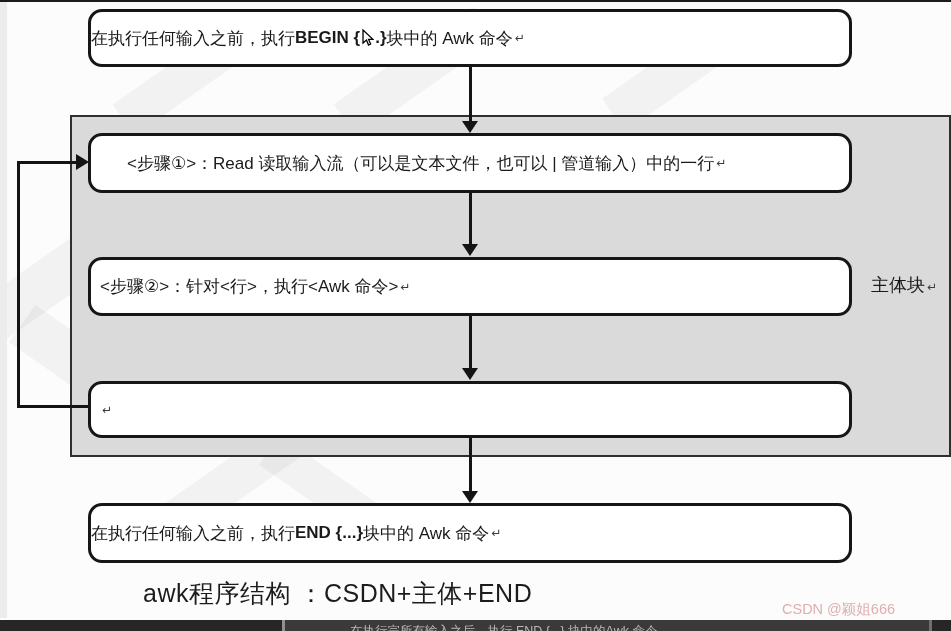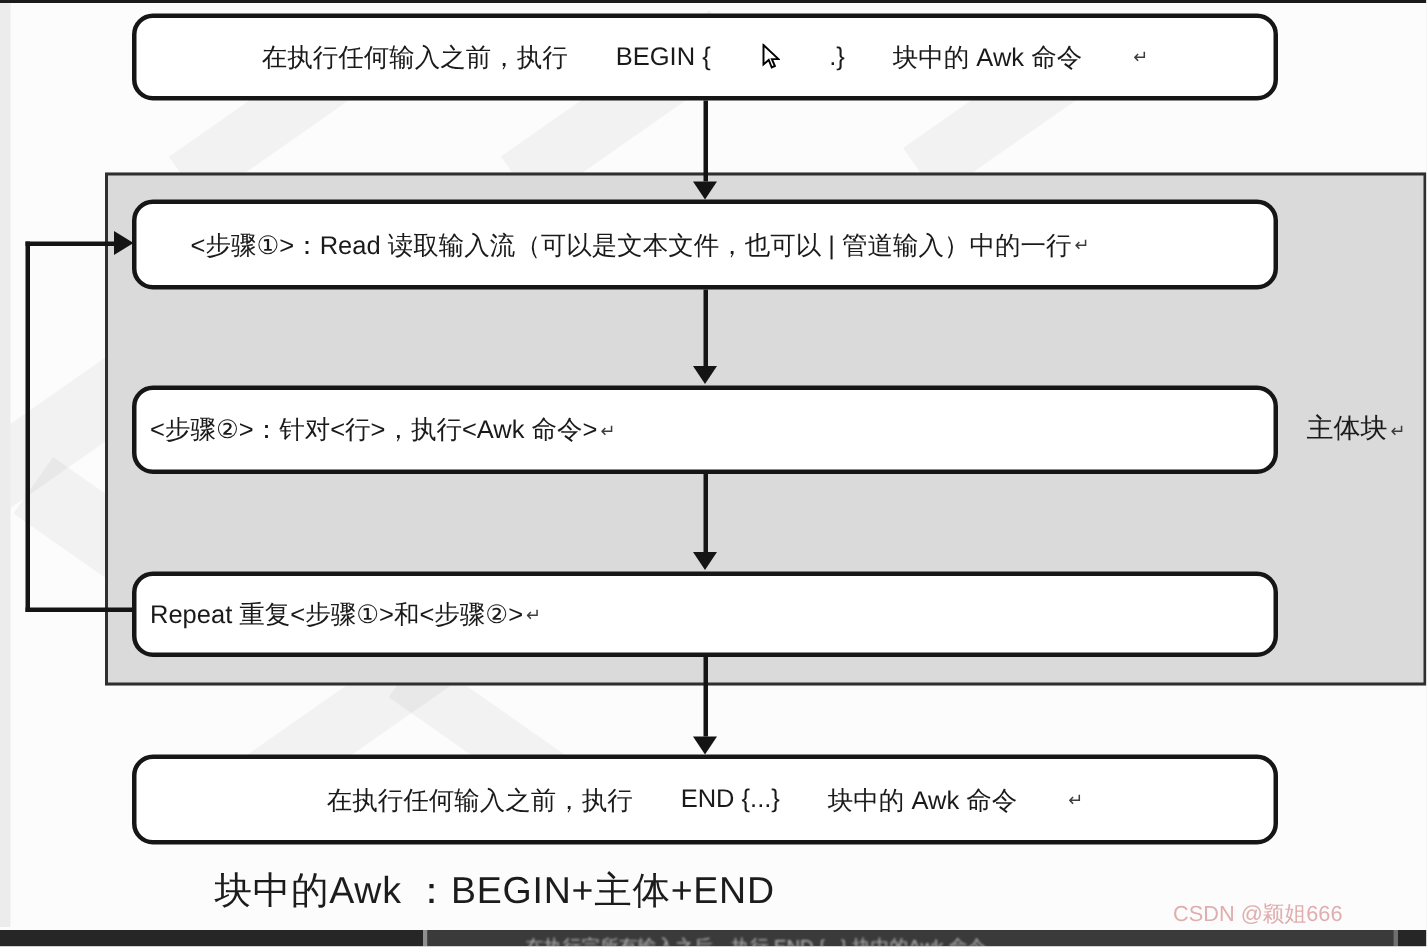--- a/index.html
+++ b/index.html
@@ -14,23 +14,23 @@
 
   
   .bgshape{position:absolute;background:rgba(110,110,110,0.07);z-index:0;}
 
   
   .fbox{
     position:absolute;left:88px;width:764px;box-sizing:border-box;
     background:#ffffff;border:3px solid #161616;border-radius:14px;
     display:flex;align-items:center;font-size:17px;z-index:2;white-space:nowrap;
   }
-  .fbox.center{justify-content:center;gap:32px;}
+  .fbox.center{}
   .fbox.leftpad{padding-left:9px;}
-  .b{font-weight:normal;}
+  .b{font-weight:bold;}
   .ret{font-size:12px;color:#3c3c3c;margin-left:2px;}
 
   .container{
     position:absolute;left:70px;top:115px;width:881px;height:342px;box-sizing:border-box;
     background:#dadada;border:2px solid #2f2f2f;z-index:1;
   }
   .body-label{position:absolute;left:871px;top:273px;font-size:18px;font-weight:normal;z-index:2;white-space:nowrap;text-align:right;}
 
   
   .vline{position:absolute;width:3px;background:#141414;z-index:2;}
@@ -102,40 +102,39 @@
 
   <div class="fbox leftpad" style="top:257px;height:59px;">
     <span>&lt;步骤②&gt;：针对&lt;行&gt;，执行&lt;Awk 命令&gt;</span>
       <span class="ret">↵</span>
   </div>
 
   <div class="vline" style="left:469px;top:316px;height:52px;"></div>
   <div class="head-down" style="left:462px;top:368px;"></div>
 
   <div class="fbox leftpad" style="top:381px;height:57px;">
-    <span>Repeat 重复&lt;步骤①&gt;和&lt;步骤②&gt;</span>
       <span class="ret">↵</span>
   </div>
 
   <div class="hline" style="left:17px;top:405px;width:71px;"></div>
   <div class="vline" style="left:17px;top:161px;height:247px;"></div>
   <div class="hline" style="left:17px;top:161px;width:61px;"></div>
   <div class="head-right" style="left:76px;top:154px;"></div>
 
   <div class="vline" style="left:469px;top:438px;height:53px;"></div>
   <div class="head-down" style="left:462px;top:491px;"></div>
 
   <div class="fbox center" style="top:503px;height:60px;">
     <span>在执行任何输入之前，执行 </span>
       <span class="b">END {...}</span>
       <span> 块中的 Awk 命令</span>
       <span class="ret">↵</span>
   </div>
 
-  <div class="caption">块中的Awk ：BEGIN+主体+END</div>
+  <div class="caption">awk程序结构 ：CSDN+主体+END</div>
 
   <div class="watermark">CSDN @颖姐666</div>
 
   <div class="strip">
     <div class="seg-l"></div>
     <div class="div1"></div>
     <div class="seg-m">
       <span>在执行完所有输入之后，执行 END {...} 块中的Awk 命令</span>
     </div>
     <div class="div2"></div>

